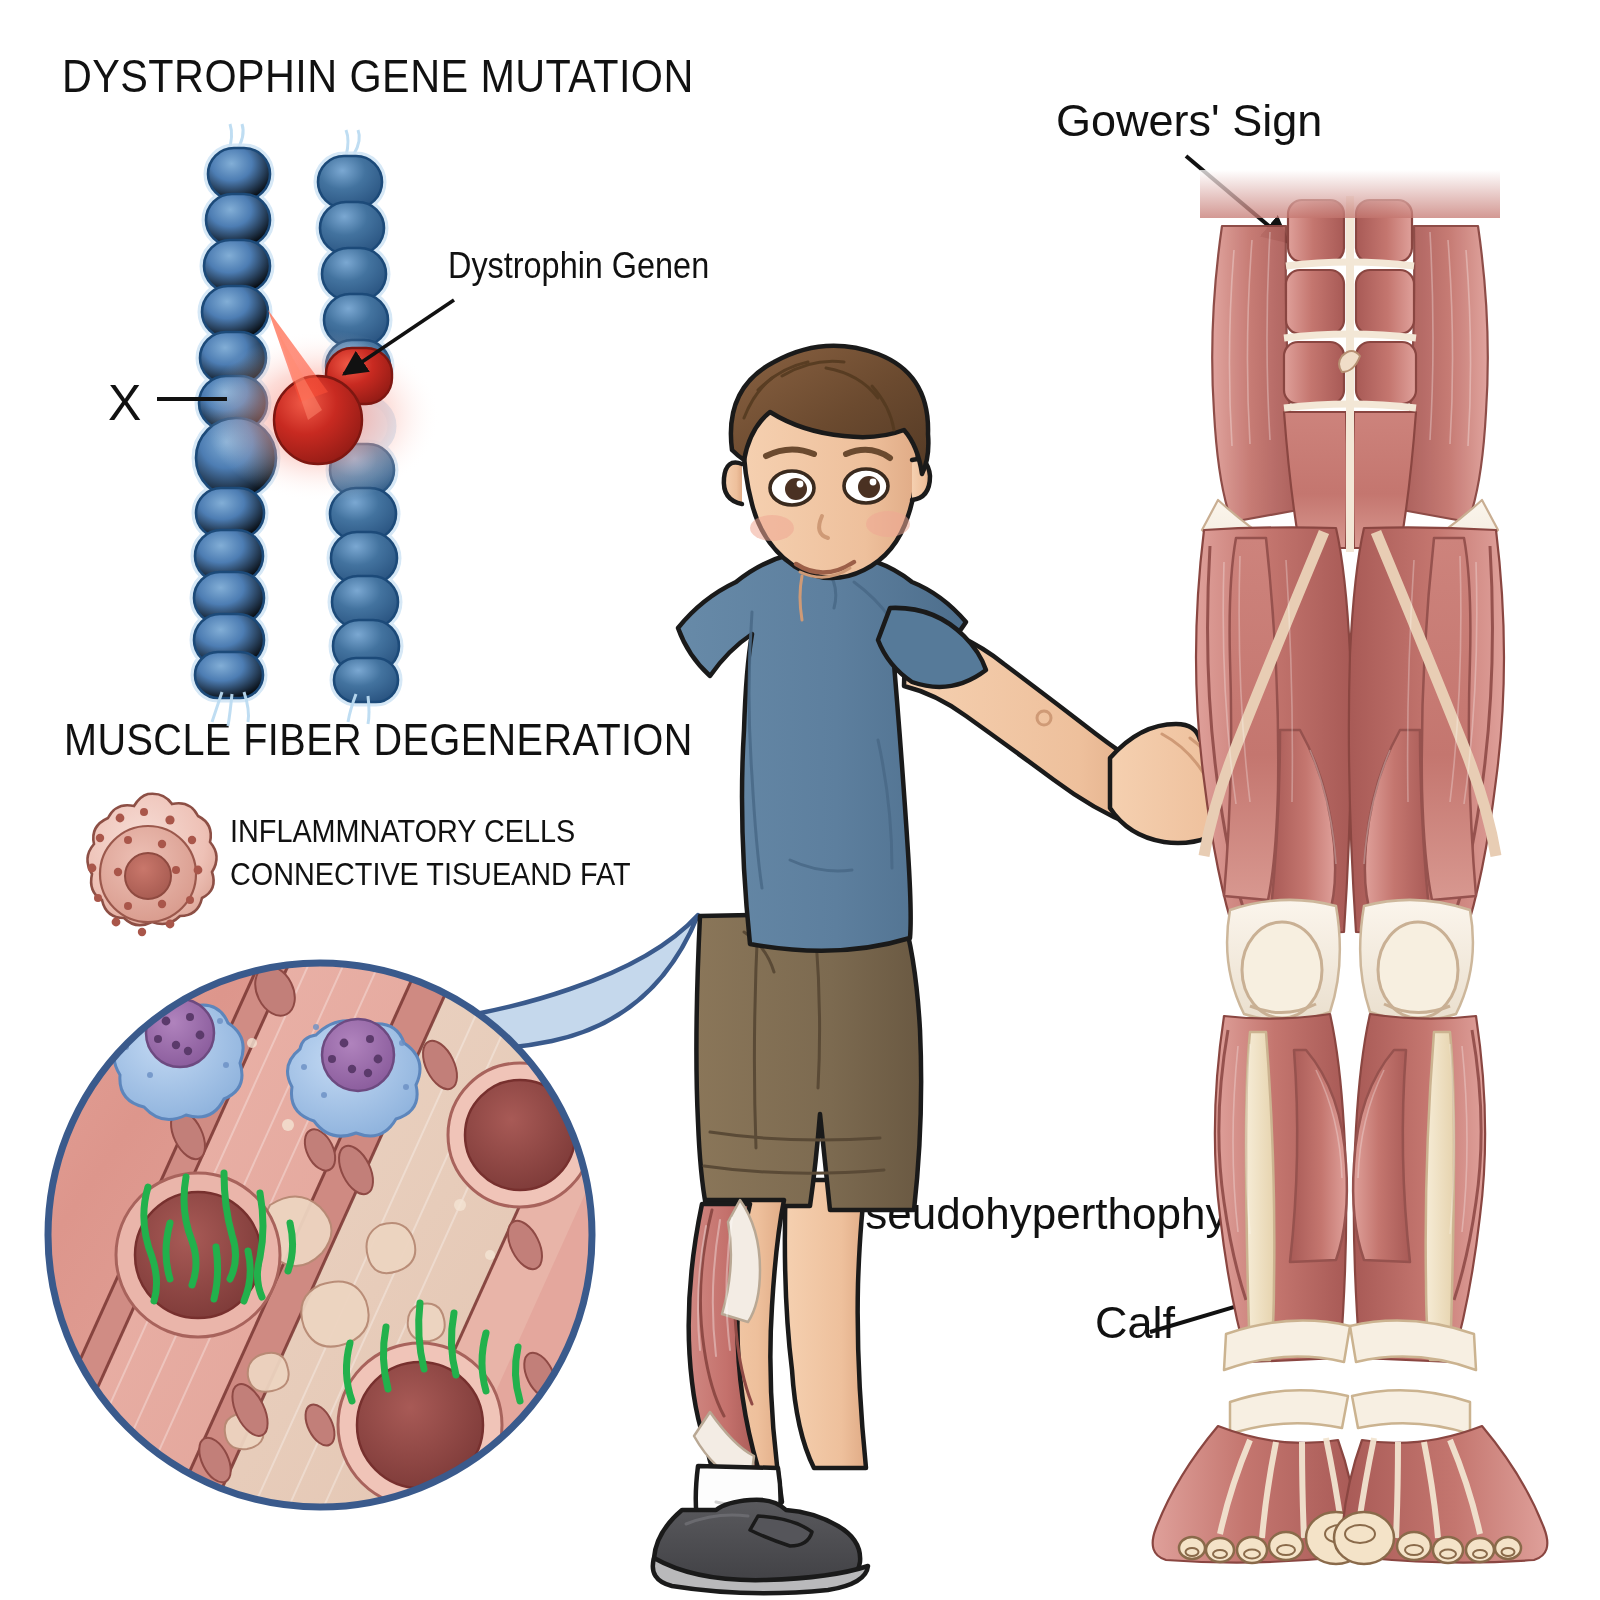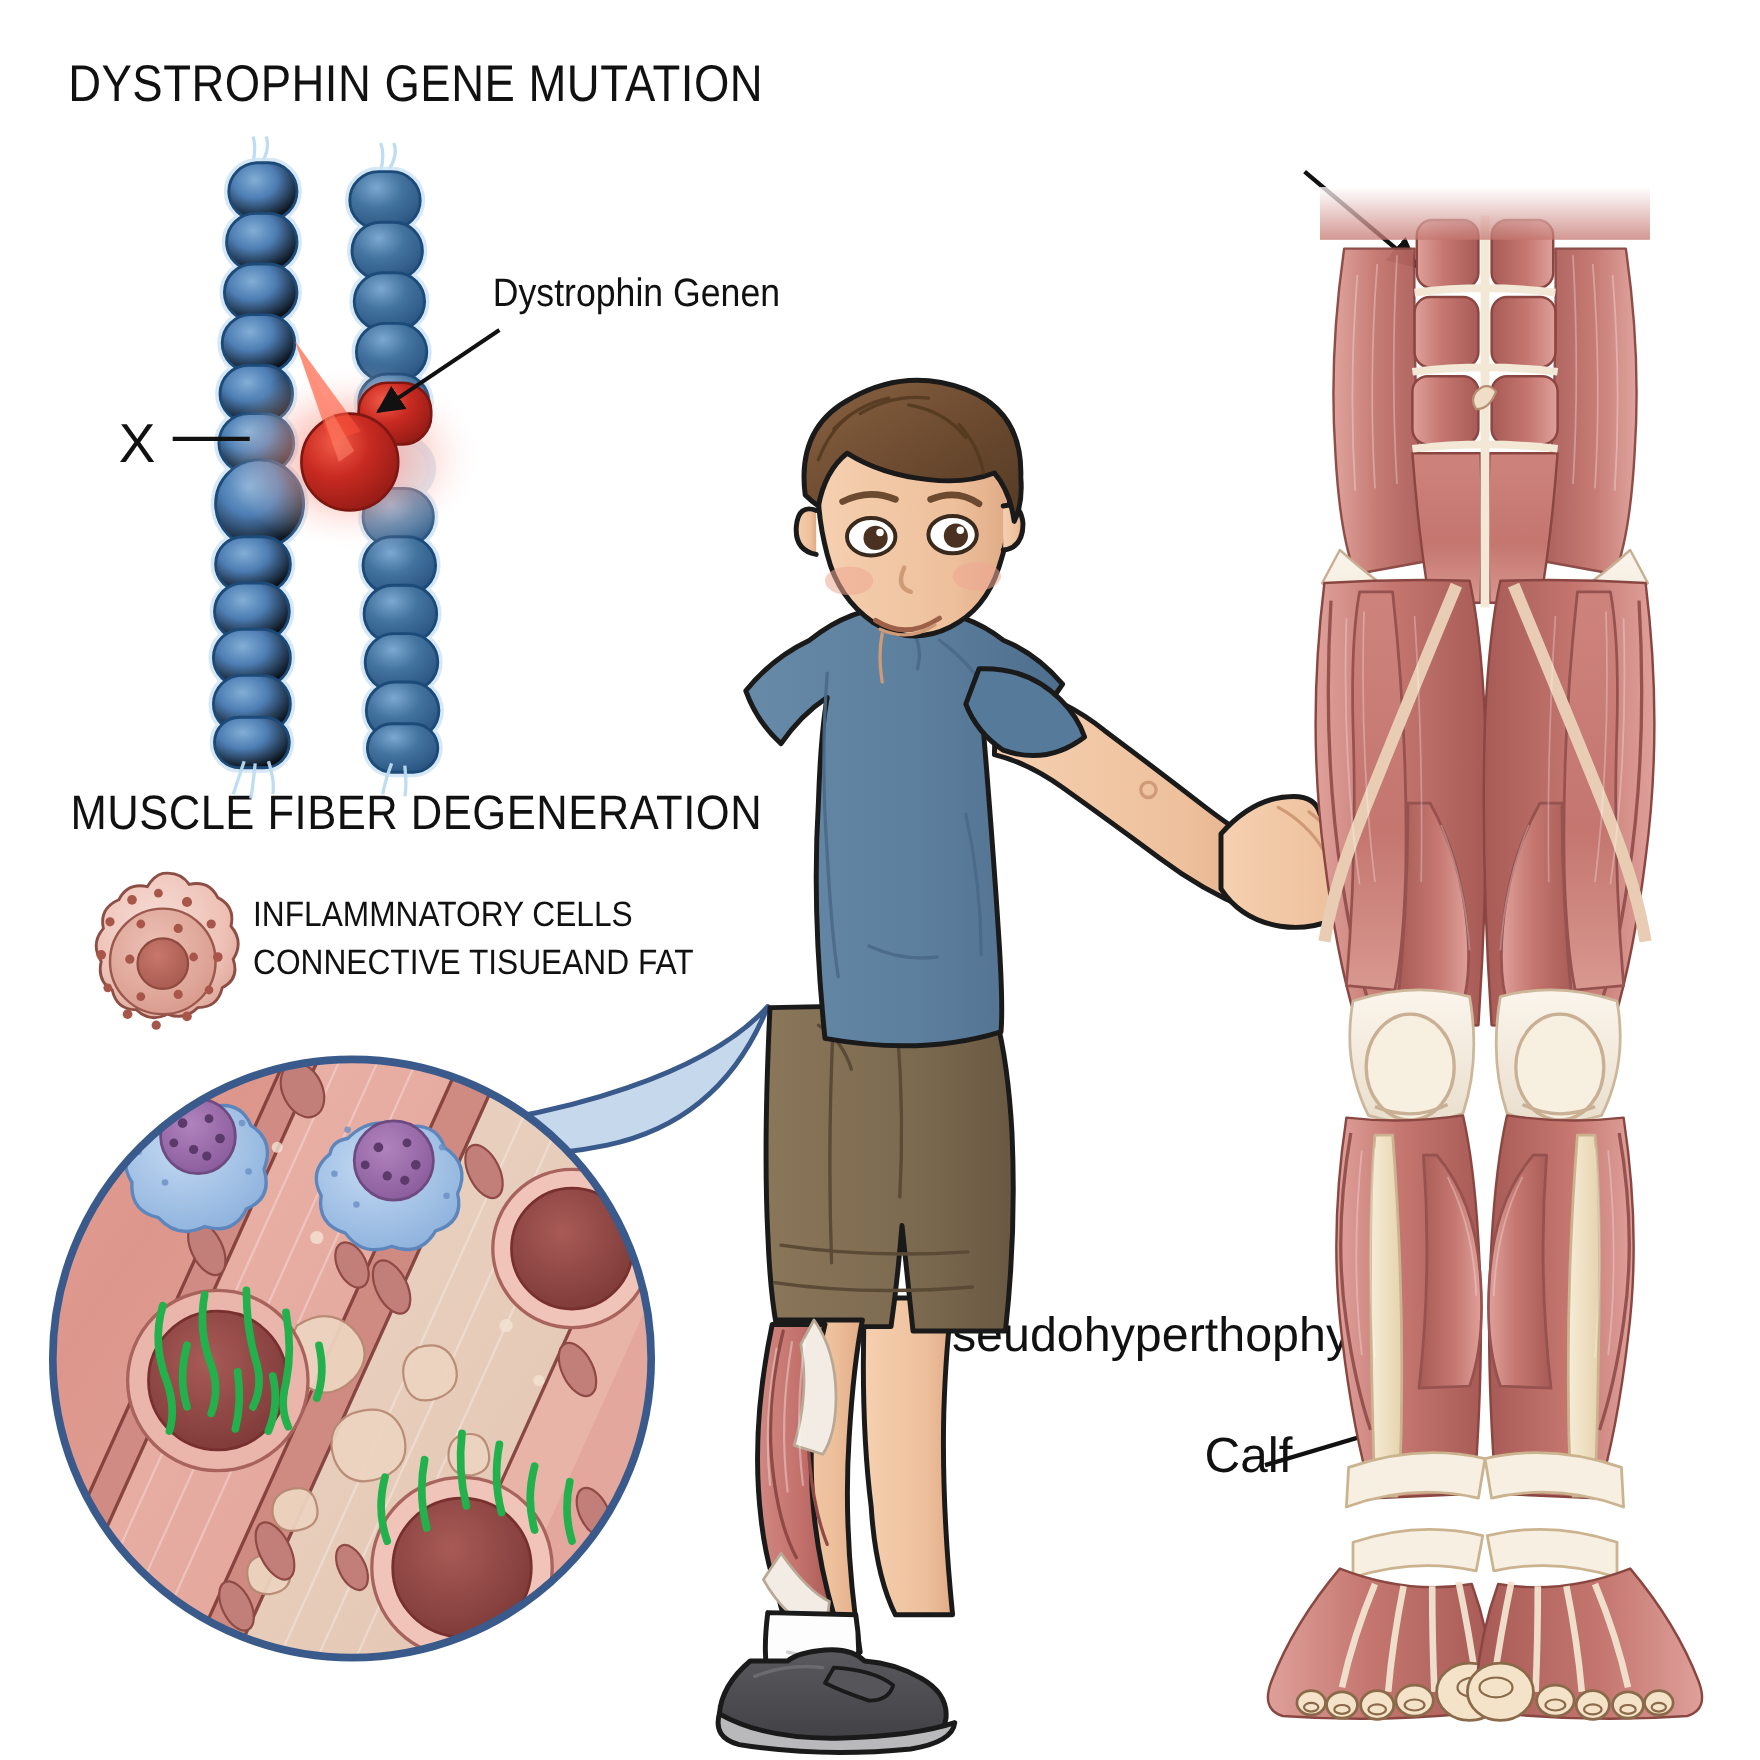--- a/index.html
+++ b/index.html
@@ -21,20 +21,21 @@
   <div class="lbl" style="left:448px;top:248px;font-size:36px;transform:scaleX(.9);transform-origin:left top;">Dystrophin Genen</div>
 
   <div class="lbl" style="left:108px;top:378px;font-size:50px;">X</div>
 
   <div class="lbl title-cap" style="left:64px;top:718px;font-size:44px;transform:scaleX(.9);transform-origin:left top;">MUSCLE FIBER DEGENERATION</div>
 
   <div class="lbl" style="left:230px;top:815px;font-size:32px;transform:scaleX(.9);transform-origin:left top;">INFLAMMNATORY CELLS</div>
 
   <div class="lbl" style="left:230px;top:858px;font-size:32px;transform:scaleX(.9);transform-origin:left top;">CONNECTIVE TISUEAND FAT</div>
 
+  <div class="lbl" style="left:1056px;top:98px;font-size:45px;">Gowers' Sign</div>
 
   <div class="lbl" style="left:836px;top:1192px;font-size:44px;">Pseudohyperthophy</div>
 
   <div class="lbl" style="left:1072px;top:1300px;font-size:45px;margin-left:23px;">Calf</div>
 
   <svg class="abs" style="left:150px;top:120px;" width="290" height="580" viewBox="0 0 290 580">
     <defs>
       <radialGradient id="blueSeg" cx="38%" cy="30%" r="78%">
         <stop offset="0%" stop-color="#82aed6"></stop>
         <stop offset="42%" stop-color="#4d7db3"></stop>

